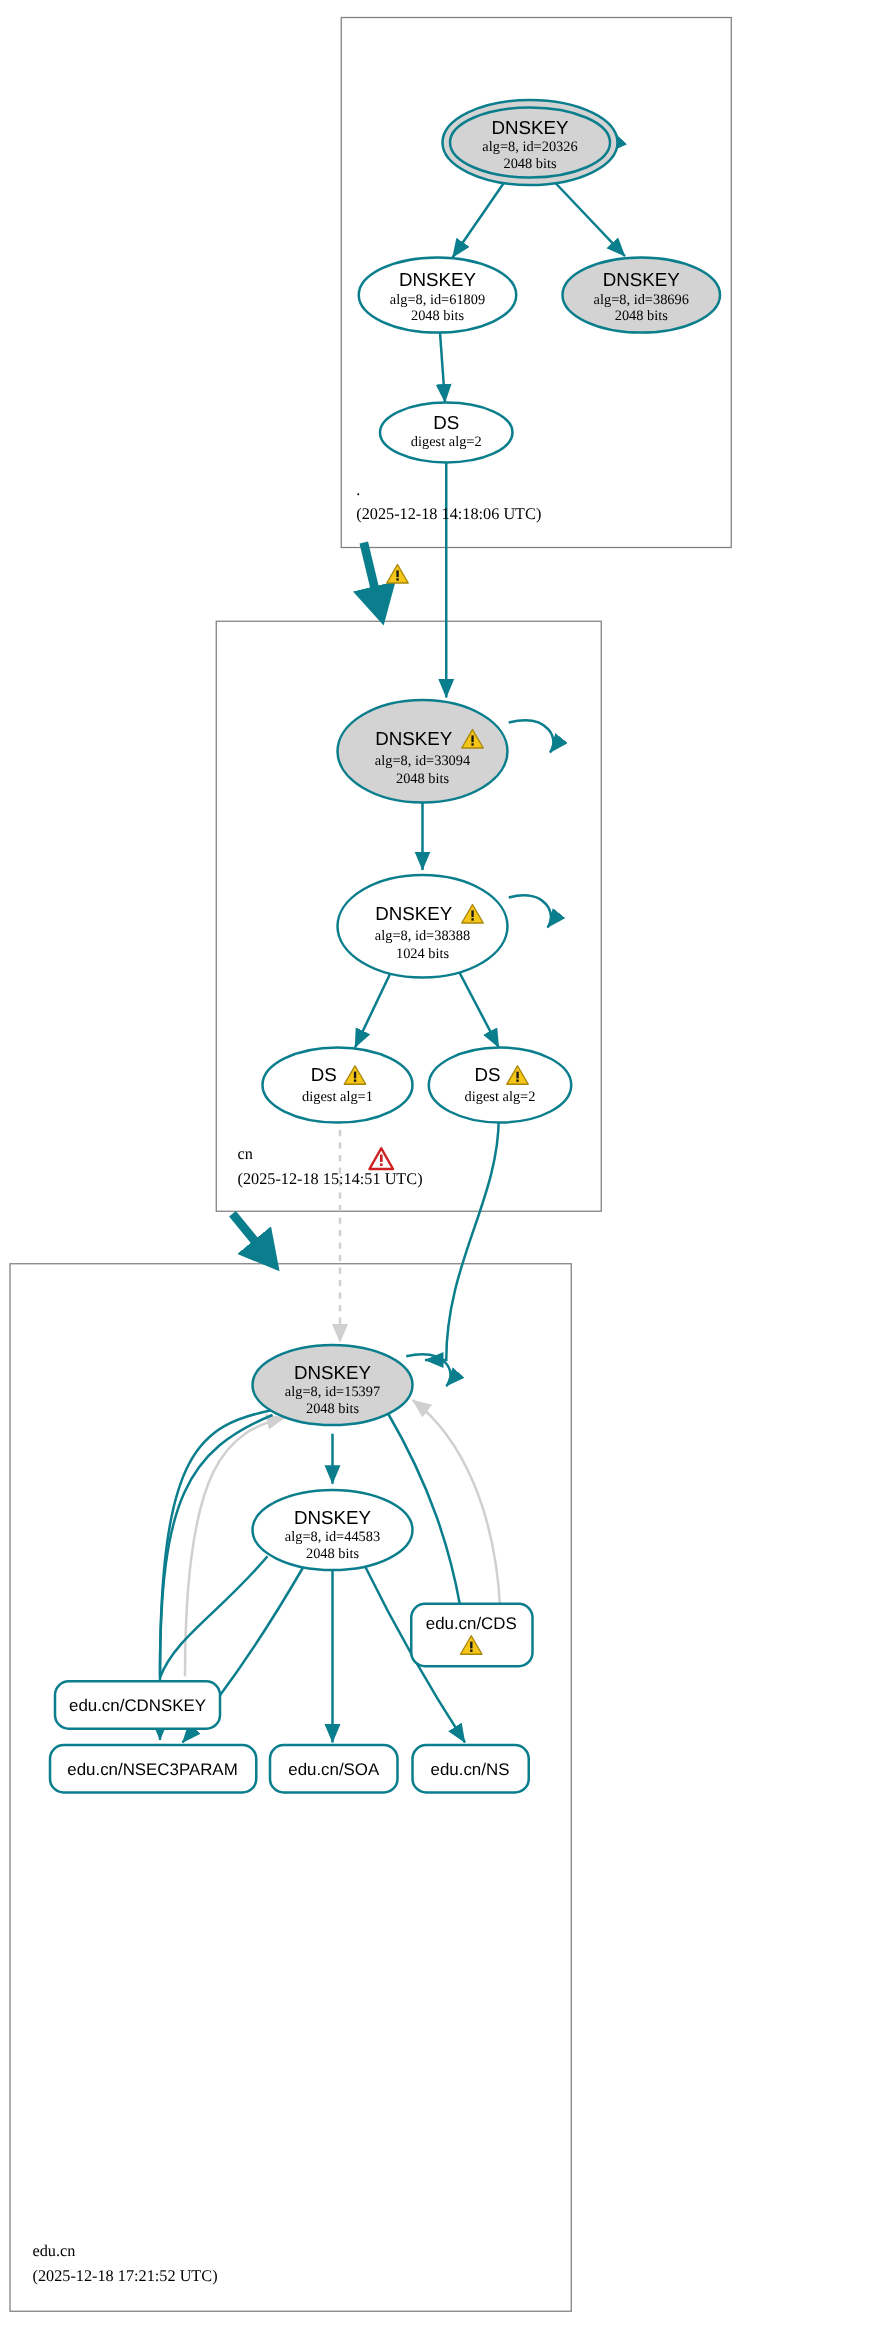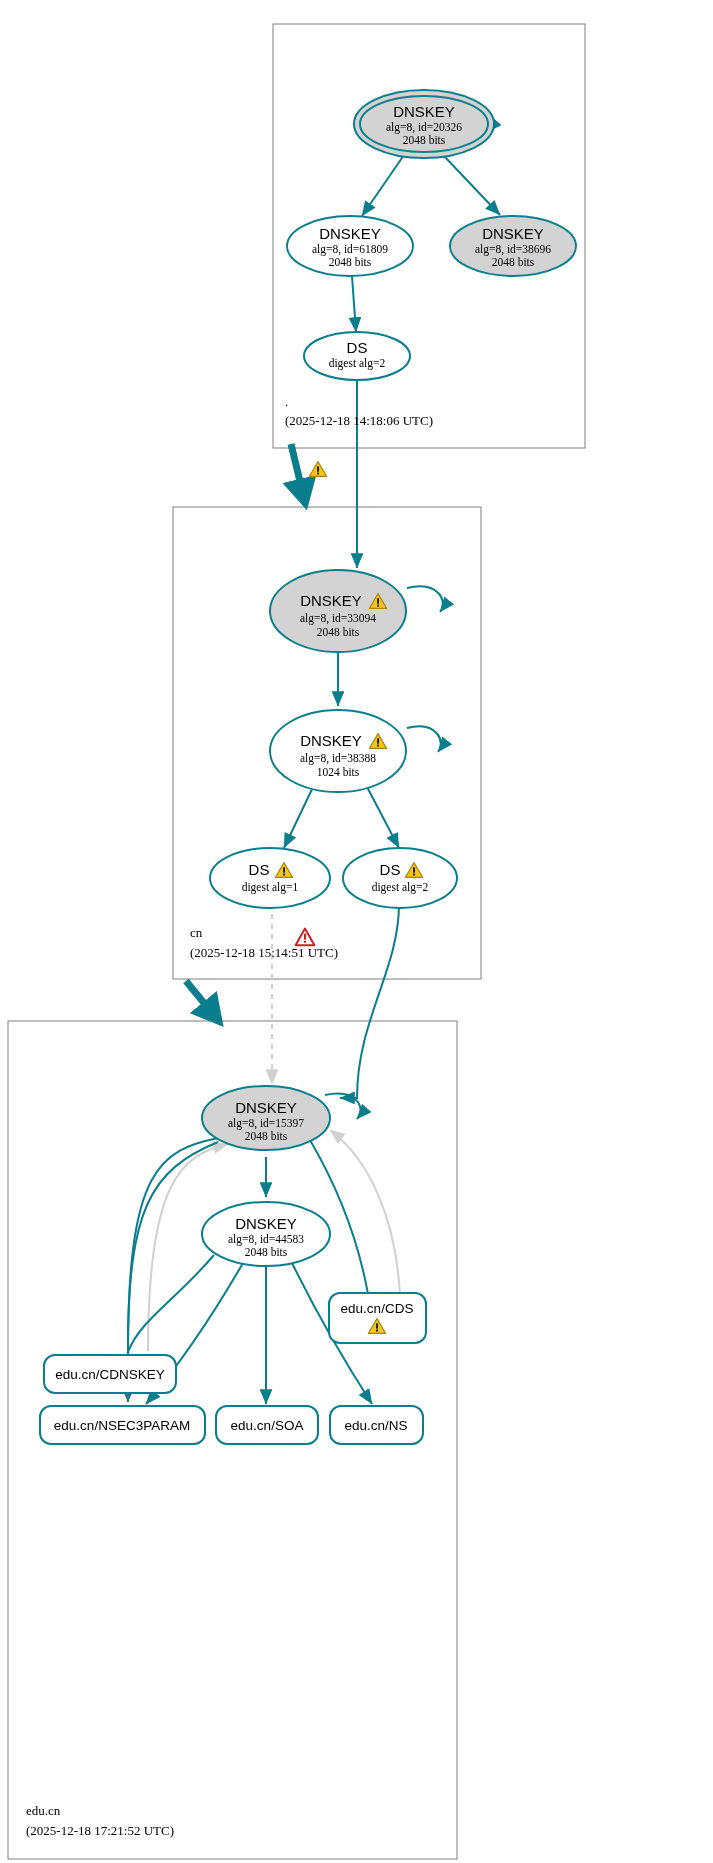--- a/index.html
+++ b/index.html
@@ -1,18 +1,18 @@
 <!DOCTYPE html>
 <html><head>
 <meta charset="utf-8">
 <style>
   html,body{margin:0;padding:0;background:#ffffff;}
   body{width:713px;height:1863px;position:relative;
        font-family:"Liberation Sans", sans-serif;overflow:hidden;}
-  #stage{position:absolute;left:0;top:10px;width:713px;height:1368px;}
+  #stage{position:absolute;left:0;top:0;width:713px;height:1368px;}
   svg#graph{position:absolute;left:0;top:0;width:713px;height:1863px;}
 
   .zone-label{font-family:"Liberation Serif", serif;font-size:13px;fill:#000;}
   .node-title{font-family:"Liberation Sans", sans-serif;font-size:15px;fill:#000;text-anchor:middle;}
   .node-sub{font-family:"Liberation Serif", serif;font-size:11.5px;fill:#000;text-anchor:middle;}
   .rr-label{font-family:"Liberation Sans", sans-serif;font-size:13.5px;fill:#000;text-anchor:middle;}
   .zone-box{fill:none;stroke:#7f7f7f;stroke-width:1;}
   .ell-secure{fill:#d3d3d3;stroke:#0a7e8c;stroke-width:2;}
   .ell-plain{fill:#ffffff;stroke:#0a7e8c;stroke-width:2;}
   .edge{fill:none;stroke:#0a7e8c;stroke-width:2;}

